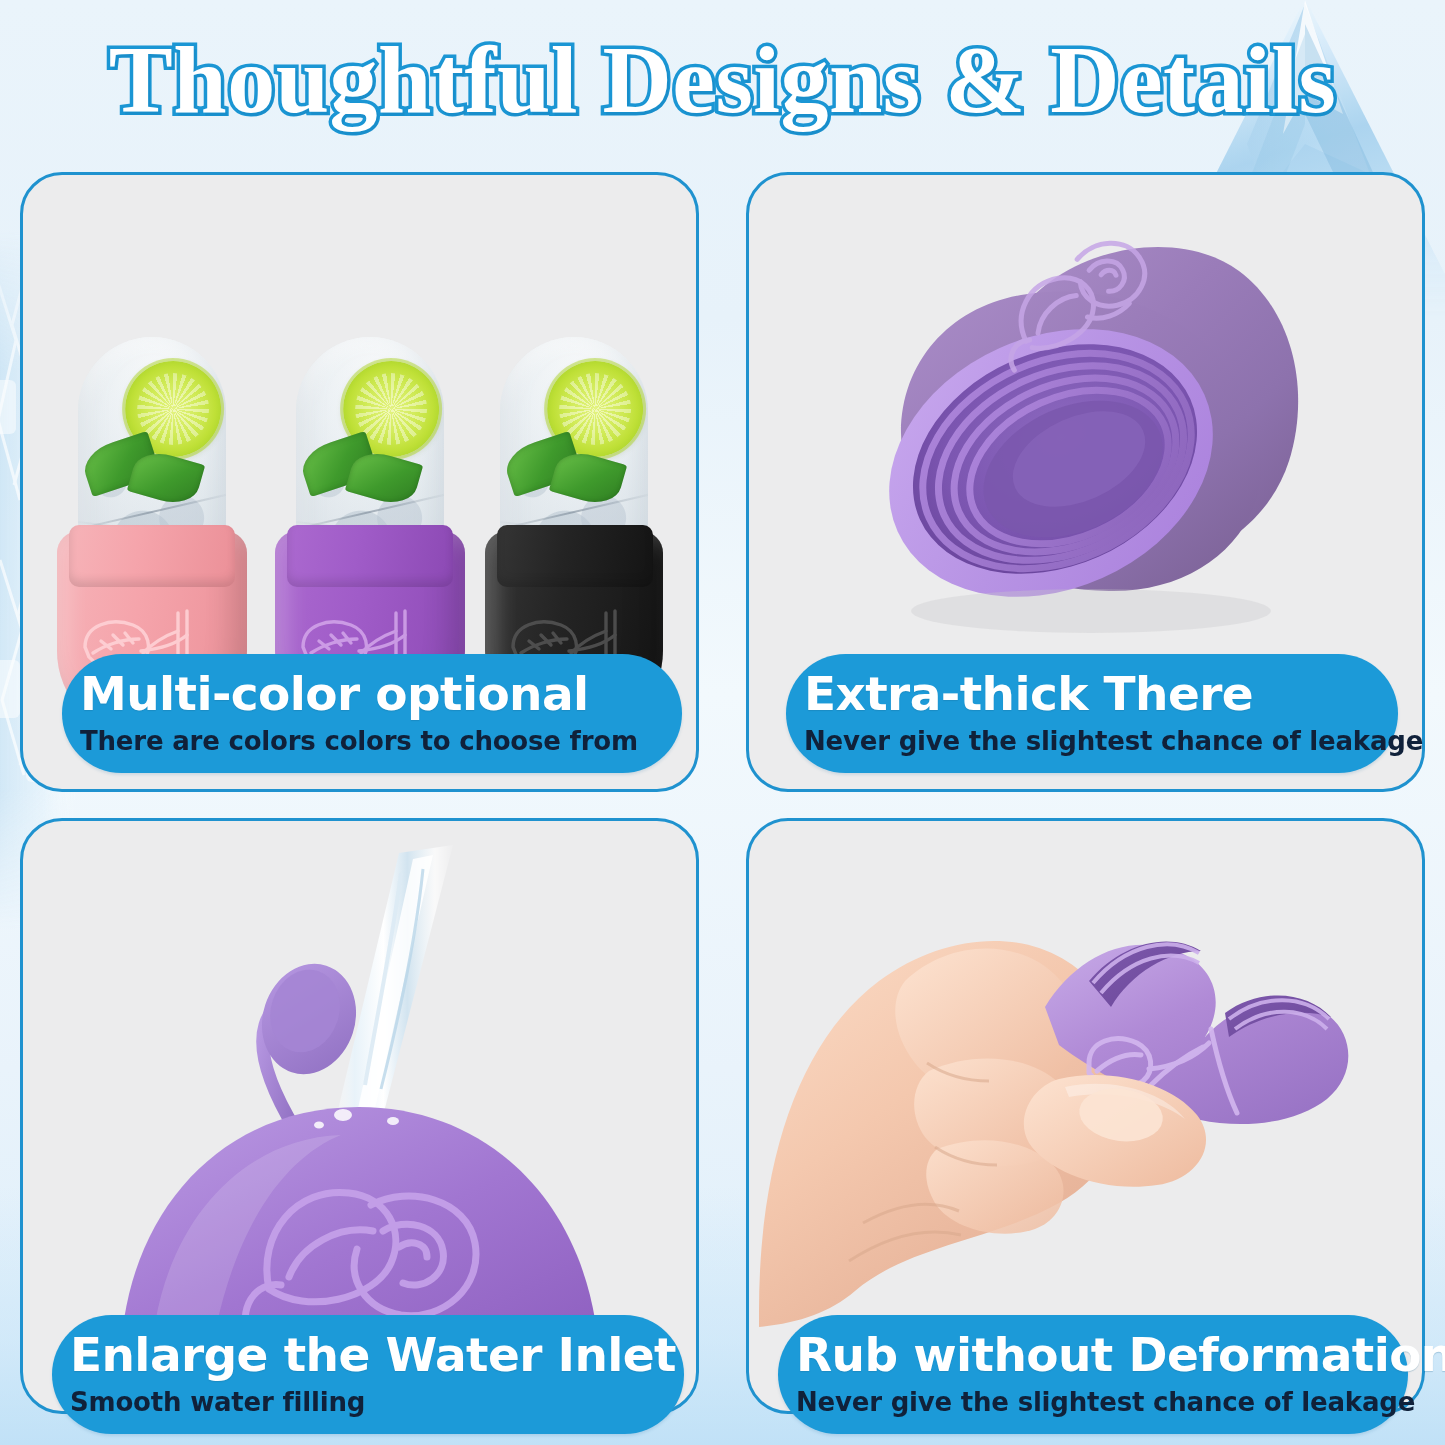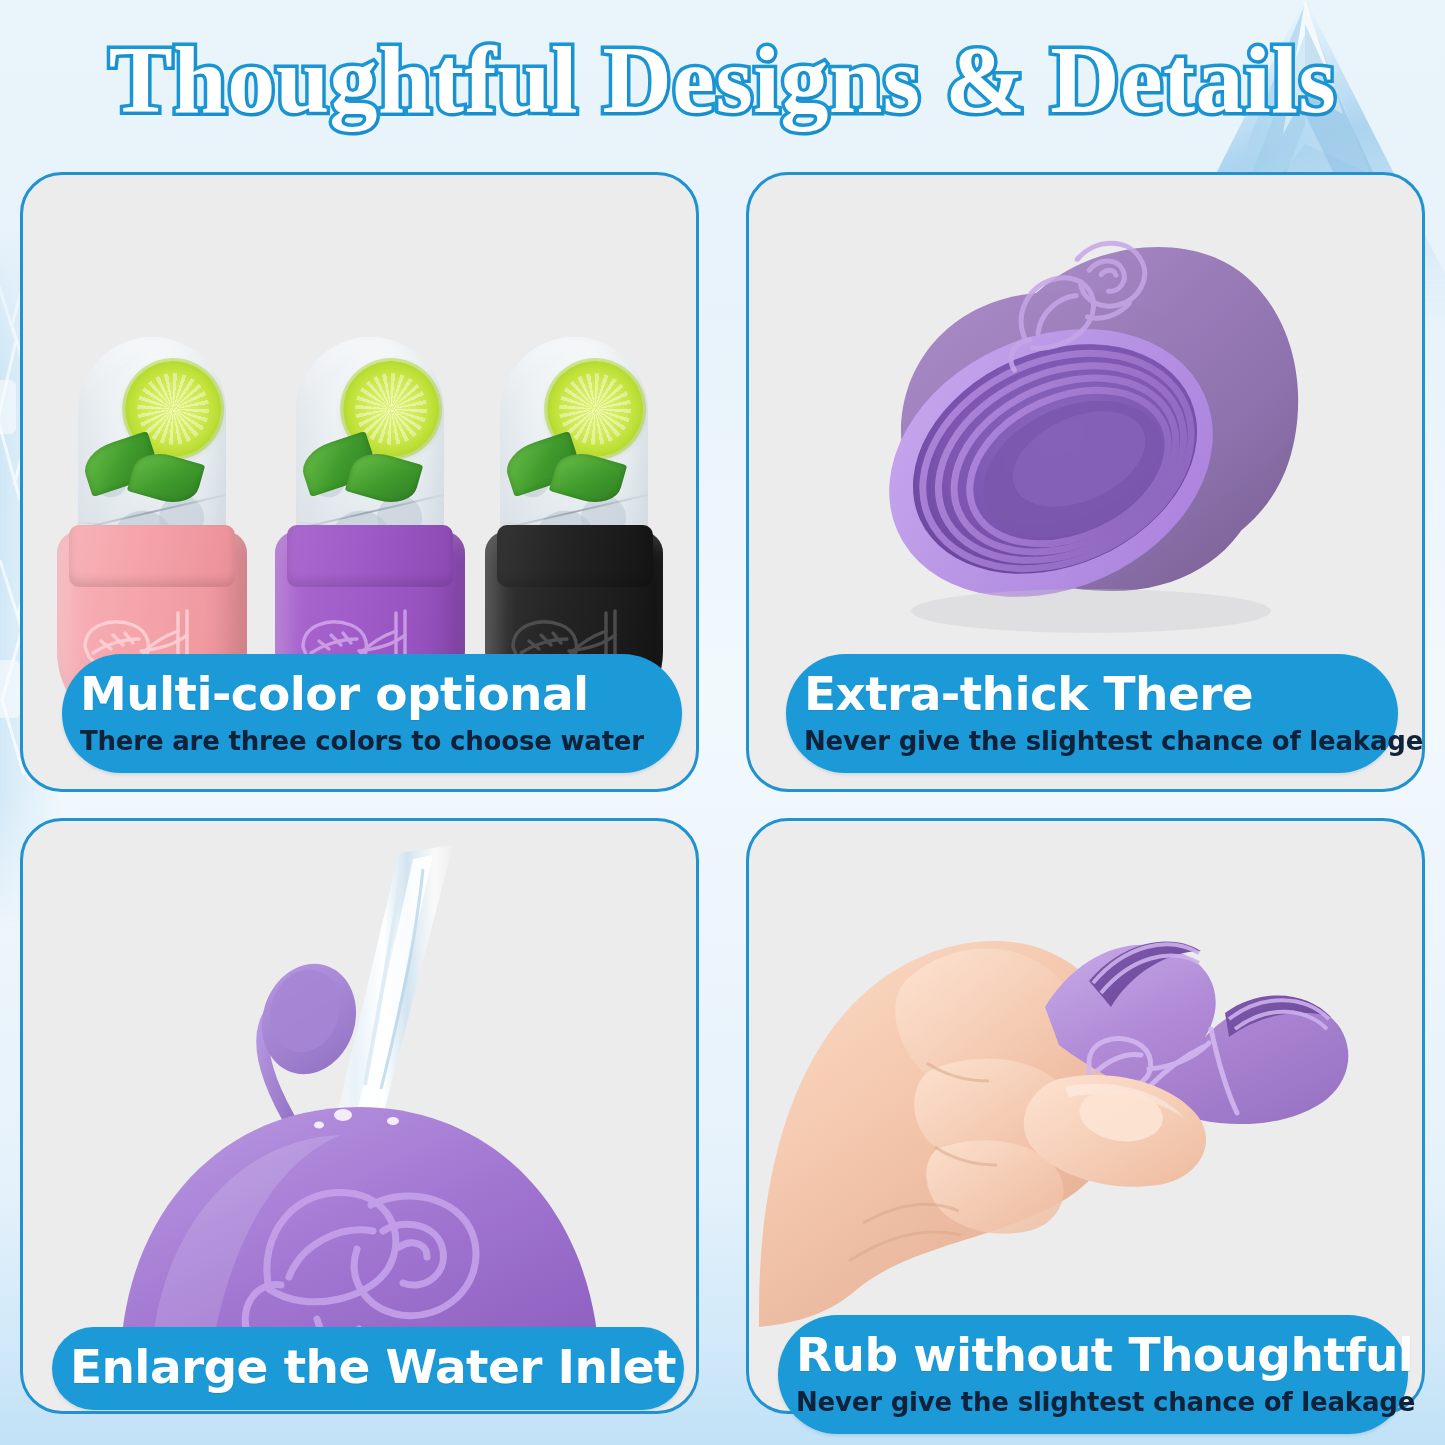--- a/index.html
+++ b/index.html
@@ -115,21 +115,21 @@
     font-weight: bold;
     color: #10213a;
     font-size: 26px;
     line-height: 1.2;
     margin-top: 5px;
     letter-spacing: -0.2px;
     white-space: nowrap;
   }
   .banner.b1 { left: 62px;  top: 654px;  width: 620px; }
   .banner.b2 { left: 786px; top: 654px;  width: 612px; }
-  .banner.b3 { left: 52px;  top: 1315px; width: 632px; margin-top: 12px; }
+  .banner.b3 { left: 52px;  top: 1315px; width: 632px; }
   .banner.b4 { left: 778px; top: 1315px; width: 630px; }
 
   
   .scene { position: absolute; inset: 0; }
 
   
   .mold { position: absolute; bottom: 52px; }
   .mold .dome {
     position: absolute;
     left: 50%;
@@ -382,21 +382,21 @@
             </g>
           </svg>
         </div>
 
       </div>
     </div>
   </div>
 
   <div class="banner b1">
     <div class="headline">Multi-color optional</div>
-    <div class="sub">There are three colors to choose water</div>
+    <div class="sub">There are colors colors to choose from</div>
   </div>
 
   <div class="card tr">
     <div class="card-inner">
       <div class="scene">
         <div class="seal-wrap">
           <svg viewBox="0 0 500 430" width="500" height="430">
             <defs>
               <linearGradient id="bodyg" x1="0.1" y1="0" x2="0.95" y2="0.9">
                 <stop offset="0%" stop-color="#a88bc6"></stop>
@@ -515,20 +515,21 @@
               <ellipse cx="238" cy="286" rx="5" ry="3.5"></ellipse>
             </g>
           </svg>
         </div>
       </div>
     </div>
   </div>
 
   <div class="banner b3">
     <div class="headline">Enlarge the Water Inlet</div>
+    <div class="sub">Smooth water filling</div>
   </div>
 
   <div class="card br">
     <div class="card-inner">
       <div class="scene">
         <div class="hand-wrap">
           <svg viewBox="0 0 660 500" width="660" height="500">
             <defs>
               <linearGradient id="skin" x1="0" y1="0" x2="0.7" y2="1">
                 <stop offset="0%" stop-color="#fbdcc7"></stop>
@@ -594,17 +595,17 @@
               <path d="M168 232 C186 244 206 250 230 250"></path>
               <path d="M176 316 C194 328 214 334 238 334"></path>
             </g>
           </svg>
         </div>
       </div>
     </div>
   </div>
 
   <div class="banner b4">
-    <div class="headline">Rub without Thoughtful</div>
+    <div class="headline">Rub without Deformation</div>
     <div class="sub">Never give the slightest chance of leakage</div>
   </div>
 
 </div>
 
 </body></html>

